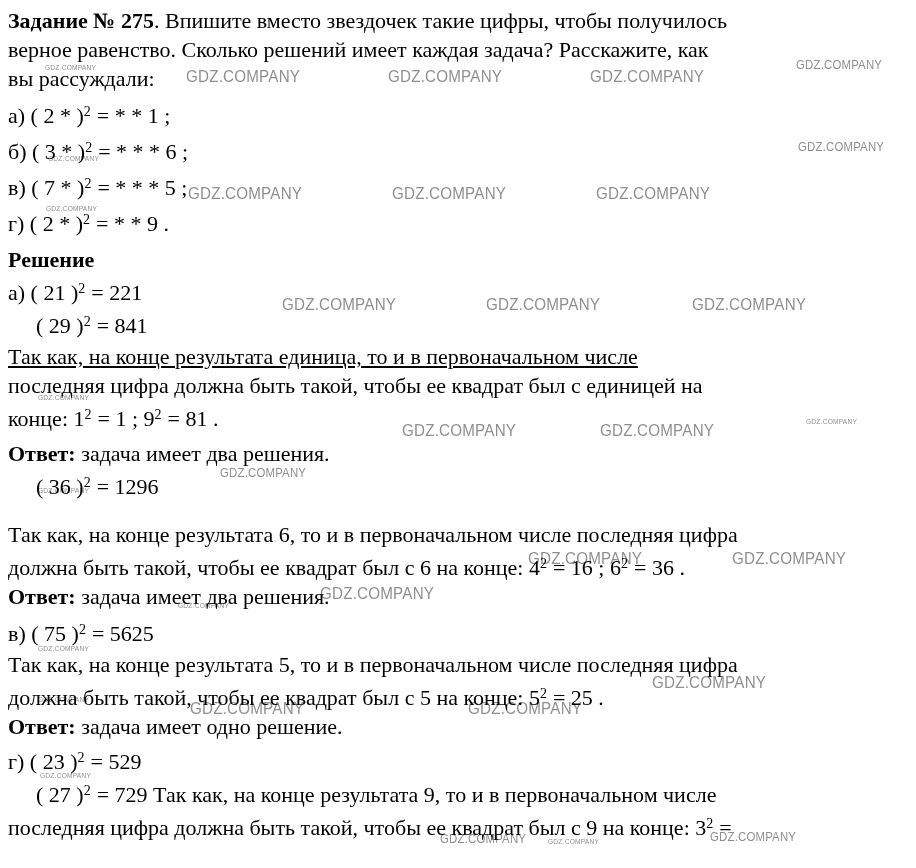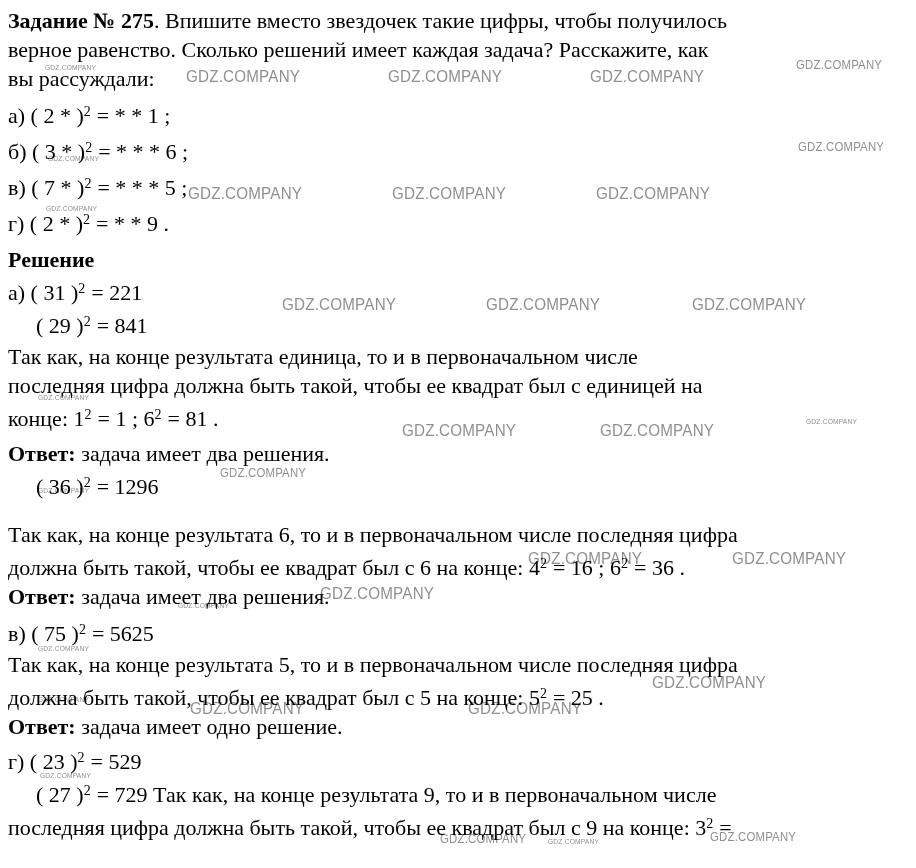--- a/index.html
+++ b/index.html
@@ -30,21 +30,21 @@
     font-size: 14px;
     vertical-align: 7px;
     letter-spacing: 0.5px;
   }
   
   [data-name="problem-eq-a"] { margin-top: 4px; }
   [data-name="problem-eq-b"],
   [data-name="problem-eq-v"],
   [data-name="problem-eq-g"] { margin-top: 3px; }
   [data-name="reshenie-heading"] { margin-top: 7px; }
-  [data-name="solution-a-para-line1"] { margin-top: 2px; }
+  [data-name="solution-a-para-line1"] { margin-top: 2px; text-decoration: underline; }
   [data-name="otvet-a"] { margin-top: 6px; }
   [data-name="solution-b-line1"] { margin-top: 5px; }
   [data-name="solution-b-para-line1"] { margin-top: 19px; }
   [data-name="solution-v-line1"] { margin-top: 4px; }
   [data-name="solution-v-para-line1"] { margin-top: 2px; }
   [data-name="solution-g-line1"] { margin-top: 2px; }
   
   [data-name="solution-a-line2"],
   [data-name="solution-b-line2"],
   [data-name="solution-g-para-line1"] { padding-left: 28px; }
@@ -112,25 +112,25 @@
 
 <div class="doc" data-name="document-lines">
     <div class="line" data-name="intro-line1"><span class="b" data-name="intro-line1-run">Задание № 275</span><span data-name="intro-line1-run">. Впишите вместо звездочек такие цифры, чтобы получилось</span></div>
     <div class="line" data-name="intro-line2"><span data-name="intro-line2-run">верное равенство. Сколько решений имеет каждая задача? Расскажите, как</span></div>
     <div class="line" data-name="intro-line3"><span data-name="intro-line3-run">вы рассуждали:</span></div>
     <div class="line" data-name="problem-eq-a"><span data-name="problem-eq-a-run">а) ( 2 * )</span><span class="sup" data-name="problem-eq-a-run">2</span><span data-name="problem-eq-a-run"> = * * 1 ;</span></div>
     <div class="line" data-name="problem-eq-b"><span data-name="problem-eq-b-run">б) ( 3 * )</span><span class="sup" data-name="problem-eq-b-run">2</span><span data-name="problem-eq-b-run"> = * * * 6 ;</span></div>
     <div class="line" data-name="problem-eq-v"><span data-name="problem-eq-v-run">в) ( 7 * )</span><span class="sup" data-name="problem-eq-v-run">2</span><span data-name="problem-eq-v-run"> = * * * 5 ;</span></div>
     <div class="line" data-name="problem-eq-g"><span data-name="problem-eq-g-run">г) ( 2 * )</span><span class="sup" data-name="problem-eq-g-run">2</span><span data-name="problem-eq-g-run"> = * * 9 .</span></div>
     <div class="line" data-name="reshenie-heading"><span class="b" data-name="reshenie-heading-run">Решение</span></div>
-    <div class="line" data-name="solution-a-line1"><span data-name="solution-a-line1-run">а) ( 31 )</span><span class="sup" data-name="solution-a-line1-run">2</span><span data-name="solution-a-line1-run"> = 221</span></div>
+    <div class="line" data-name="solution-a-line1"><span data-name="solution-a-line1-run">а) ( 21 )</span><span class="sup" data-name="solution-a-line1-run">2</span><span data-name="solution-a-line1-run"> = 221</span></div>
     <div class="line" data-name="solution-a-line2"><span data-name="solution-a-line2-run">( 29 )</span><span class="sup" data-name="solution-a-line2-run">2</span><span data-name="solution-a-line2-run"> = 841</span></div>
     <div class="line" data-name="solution-a-para-line1"><span data-name="solution-a-para-line1-run">Так как, на конце результата единица, то и в первоначальном числе</span></div>
     <div class="line" data-name="solution-a-para-line2"><span data-name="solution-a-para-line2-run">последняя цифра должна быть такой, чтобы ее квадрат был с единицей на</span></div>
-    <div class="line" data-name="solution-a-para-line3"><span data-name="solution-a-para-line3-run">конце: 1</span><span class="sup" data-name="solution-a-para-line3-run">2</span><span data-name="solution-a-para-line3-run"> = 1 ; 6</span><span class="sup" data-name="solution-a-para-line3-run">2</span><span data-name="solution-a-para-line3-run"> = 81 .</span></div>
+    <div class="line" data-name="solution-a-para-line3"><span data-name="solution-a-para-line3-run">конце: 1</span><span class="sup" data-name="solution-a-para-line3-run">2</span><span data-name="solution-a-para-line3-run"> = 1 ; 9</span><span class="sup" data-name="solution-a-para-line3-run">2</span><span data-name="solution-a-para-line3-run"> = 81 .</span></div>
     <div class="line" data-name="otvet-a"><span class="b" data-name="otvet-a-run">Ответ:</span><span data-name="otvet-a-run"> задача имеет два решения.</span></div>
     <div class="line" data-name="solution-b-line2"><span data-name="solution-b-line2-run">( 36 )</span><span class="sup" data-name="solution-b-line2-run">2</span><span data-name="solution-b-line2-run"> = 1296</span></div>
     <div class="line" data-name="solution-b-para-line1"><span data-name="solution-b-para-line1-run">Так как, на конце результата 6, то и в первоначальном числе последняя цифра</span></div>
     <div class="line" data-name="solution-b-para-line2"><span data-name="solution-b-para-line2-run">должна быть такой, чтобы ее квадрат был с 6 на конце: 4</span><span class="sup" data-name="solution-b-para-line2-run">2</span><span data-name="solution-b-para-line2-run"> = 16 ; 6</span><span class="sup" data-name="solution-b-para-line2-run">2</span><span data-name="solution-b-para-line2-run"> = 36 .</span></div>
     <div class="line" data-name="otvet-b"><span class="b" data-name="otvet-b-run">Ответ:</span><span data-name="otvet-b-run"> задача имеет два решения.</span></div>
     <div class="line" data-name="solution-v-line1"><span data-name="solution-v-line1-run">в) ( 75 )</span><span class="sup" data-name="solution-v-line1-run">2</span><span data-name="solution-v-line1-run"> = 5625</span></div>
     <div class="line" data-name="solution-v-para-line1"><span data-name="solution-v-para-line1-run">Так как, на конце результата 5, то и в первоначальном числе последняя цифра</span></div>
     <div class="line" data-name="solution-v-para-line2"><span data-name="solution-v-para-line2-run">должна быть такой, чтобы ее квадрат был с 5 на конце: 5</span><span class="sup" data-name="solution-v-para-line2-run">2</span><span data-name="solution-v-para-line2-run"> = 25 .</span></div>
     <div class="line" data-name="otvet-v"><span class="b" data-name="otvet-v-run">Ответ:</span><span data-name="otvet-v-run"> задача имеет одно решение.</span></div>
     <div class="line" data-name="solution-g-line1"><span data-name="solution-g-line1-run">г) ( 23 )</span><span class="sup" data-name="solution-g-line1-run">2</span><span data-name="solution-g-line1-run"> = 529</span></div>

